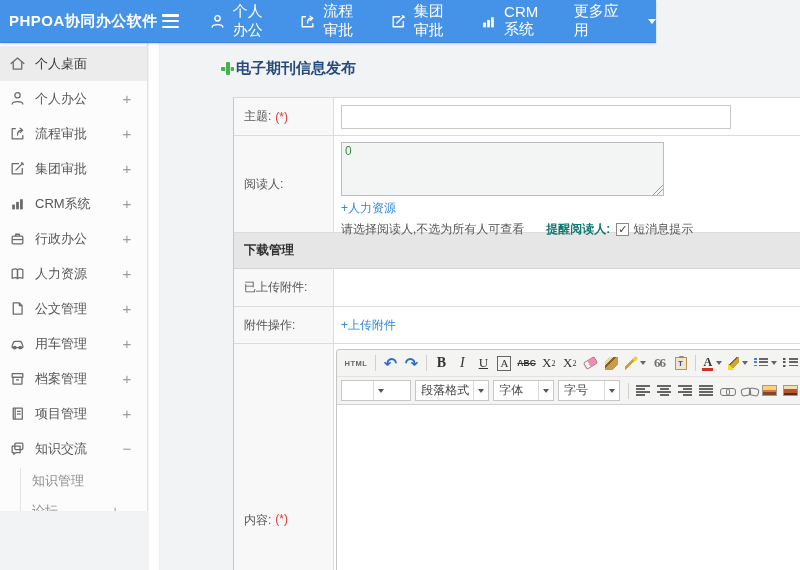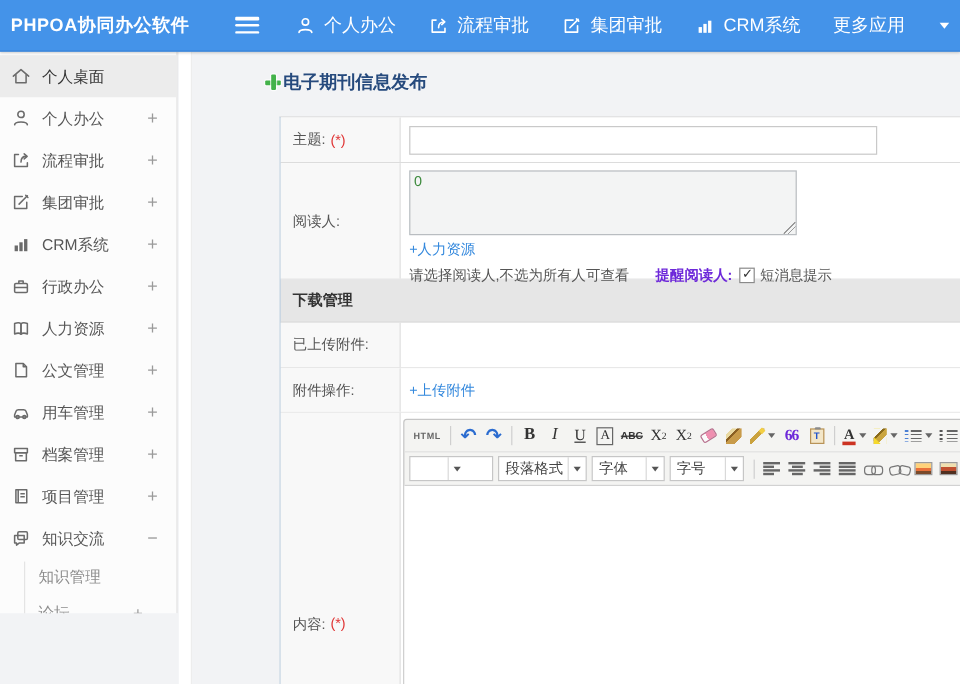--- a/index.html
+++ b/index.html
@@ -1,21 +1,21 @@
 <!DOCTYPE html>
 <html><head>
 <meta charset="utf-8">
 <style>
   * { margin:0; padding:0; box-sizing:border-box; }
   html,body { background:#e9e9e9; }
   body { font-family:"Liberation Sans","DejaVu Sans",sans-serif; }
   .screen { position:relative; width:800px; height:570px; overflow:hidden; background:#f2f3f5; }
 
   
-  .hdr { position:absolute; left:0; top:0; width:800px; height:43px; background:#4493e9;
+  .hdr { position:absolute; left:0; top:0; width:656px; height:43px; background:#4493e9;
          border-bottom:1px solid #3b85d9; box-shadow:0 1px 2px rgba(0,0,0,.18); z-index:5;
          display:flex; align-items:center; color:#fff; }
   .hdr-logo { font-size:15px; font-weight:bold; letter-spacing:.5px; padding-left:9px; width:196px; }
   .hamburger { width:20px; height:14px; display:flex; flex-direction:column; justify-content:space-between; cursor:pointer; margin-right:30px; }
   .hamburger i { display:block; height:2.5px; background:#fff; border-radius:1px; }
   .hdr-nav { display:flex; align-items:center; gap:27px; }
   .hnav { display:flex; align-items:center; gap:7px; font-size:15px; color:#fff; cursor:pointer; }
   .hnav svg { display:block; }
   .hdr-caret { width:0; height:0; border-left:4.5px solid transparent; border-right:4.5px solid transparent; border-top:5px solid #fff; margin-left:2px; }
 
@@ -52,21 +52,21 @@
   .row-subject .fcontent { display:flex; align-items:center; }
   .subject-input { margin-left:7px; width:390px; height:24px; border:1px solid #c9c9c9; background:#fff; font-size:12px; padding:0 4px; color:#333; outline:none; }
   .row-readers { height:97px; }
   .row-readers .fcontent { padding:6px 0 0 7px; }
   .readers-box { position:relative; width:323px; height:54px; }
   .readers-ta { width:100%; height:100%; resize:none; border:1px solid #b9bdc1; background:#f3f4f4; font-size:12px; color:#3c8a3c; padding:1px 3px; outline:none; font-family:"Liberation Sans","DejaVu Sans",sans-serif; }
   .ta-grip { position:absolute; right:1px; bottom:1px; width:10px; height:10px; cursor:nwse-resize;
              background:linear-gradient(135deg, transparent 0 45%, #9a9a9a 45% 52%, transparent 52% 65%, #9a9a9a 65% 72%, transparent 72%); }
   .readers-link { display:inline-block; margin-top:4px; font-size:12px; color:#3388dd; text-decoration:none; cursor:pointer; }
   .readers-hintline { margin-top:4px; font-size:12px; color:#555; display:flex; align-items:center; }
-  .remind { font-weight:bold; color:#6d28d9; margin-left:22px; }
+  .remind { font-weight:bold; color:#0f766e; margin-left:22px; }
   .cbx { width:13px; height:13px; border:1px solid #8a8a8a; background:#fff; margin:0 4px 0 6px; display:inline-flex; align-items:center; justify-content:center; font-size:11px; font-weight:bold; color:#333; line-height:1; cursor:pointer; }
   .row-section { height:36px; background:#e6e6e6; display:flex; align-items:center; padding-left:10px; font-size:12.5px; font-weight:bold; color:#333; border-bottom:1px solid #d5d5d5; }
   .row-uploaded { height:38px; }
   .row-attachop { height:37px; }
   .row-attachop .fcontent { display:flex; align-items:center; }
   .upload-link { margin-left:7px; font-size:12px; color:#3388dd; text-decoration:none; cursor:pointer; }
   .row-content { height:350px; border-bottom:none; }
   .row-content .flabel { align-items:flex-start; padding-top:168px; }
 
   
@@ -81,21 +81,21 @@
   .t-i { font-family:"Liberation Serif","DejaVu Serif",serif; font-style:italic; font-size:14px; }
   .t-u { font-family:"Liberation Serif","DejaVu Serif",serif; font-size:13px; text-decoration:underline; }
   .t-abox { font-family:"Liberation Serif","DejaVu Serif",serif; font-size:11px; border:1px solid #666; padding:0 2px; line-height:13px; }
   .t-abc { font-size:8.5px; font-weight:bold; text-decoration:line-through; }
   .t-supsub { font-family:"Liberation Serif","DejaVu Serif",serif; font-size:13px; }
   .t-supsub sup,.t-supsub sub { font-size:8px; }
   .ic-eraser { width:13px; height:8px; background:linear-gradient(90deg,#fbfbfb 0 35%, #ef8fb0 35%); border:1px solid #b76f8d; border-radius:2px; transform:rotate(-32deg); }
   .ic-brush { width:13px; height:13px; background:linear-gradient(135deg, transparent 0 18%, #e9d9a2 18% 34%, #8a5f22 34% 46%, #c89b4a 46% 78%, transparent 78%); }
   .ic-wand { position:relative; width:13px; height:13px; background:linear-gradient(135deg, transparent 0 38%, #caa23e 38% 56%, transparent 56%); }
   .ic-wand::after { content:""; position:absolute; right:0; top:0; width:4px; height:4px; background:#f3cf44; transform:rotate(45deg); }
-  .t-quote { font-family:"Liberation Serif","DejaVu Serif",serif; font-weight:bold; font-size:13px; color:#6d28d9; letter-spacing:-1px; }
+  .t-quote { font-family:"Liberation Serif","DejaVu Serif",serif; font-weight:bold; font-size:13px; color:#737373; letter-spacing:-1px; }
   .ic-paste { position:relative; width:12px; height:13px; border:1px solid #b89358; background:#f3e6c8; display:flex; align-items:center; justify-content:center; font-size:8px; font-weight:bold; color:#2255cc; }
   .ic-paste::before { content:""; position:absolute; top:-2px; left:3px; width:5px; height:2.5px; background:#8a8a8a; border-radius:1px; }
   .fc-a { font-family:"Liberation Serif","DejaVu Serif",serif; font-size:12px; font-weight:bold; line-height:12px; border-bottom:3px solid #cc3322; padding:0 1px; }
   .ic-marker { width:13px; height:13px; background:linear-gradient(45deg, #f5d92c 0 26%, transparent 26%), linear-gradient(135deg, transparent 0 34%, #8a6a1a 34% 44%, #caa53e 44% 68%, transparent 68%); }
   .mini-caret { width:0; height:0; border-left:3px solid transparent; border-right:3px solid transparent; border-top:4px solid #666; margin-left:3px; }
   .ic-list { width:15px; height:11px;
      background:
        repeating-linear-gradient(to bottom,#4a7fd4 0 1.6px, transparent 1.6px 3.3px) left top/3px 10px no-repeat,
        repeating-linear-gradient(to bottom,#666 0 1.6px, transparent 1.6px 3.3px) right top/9px 10px no-repeat; }
   .ic-list.ul-ic { background:

